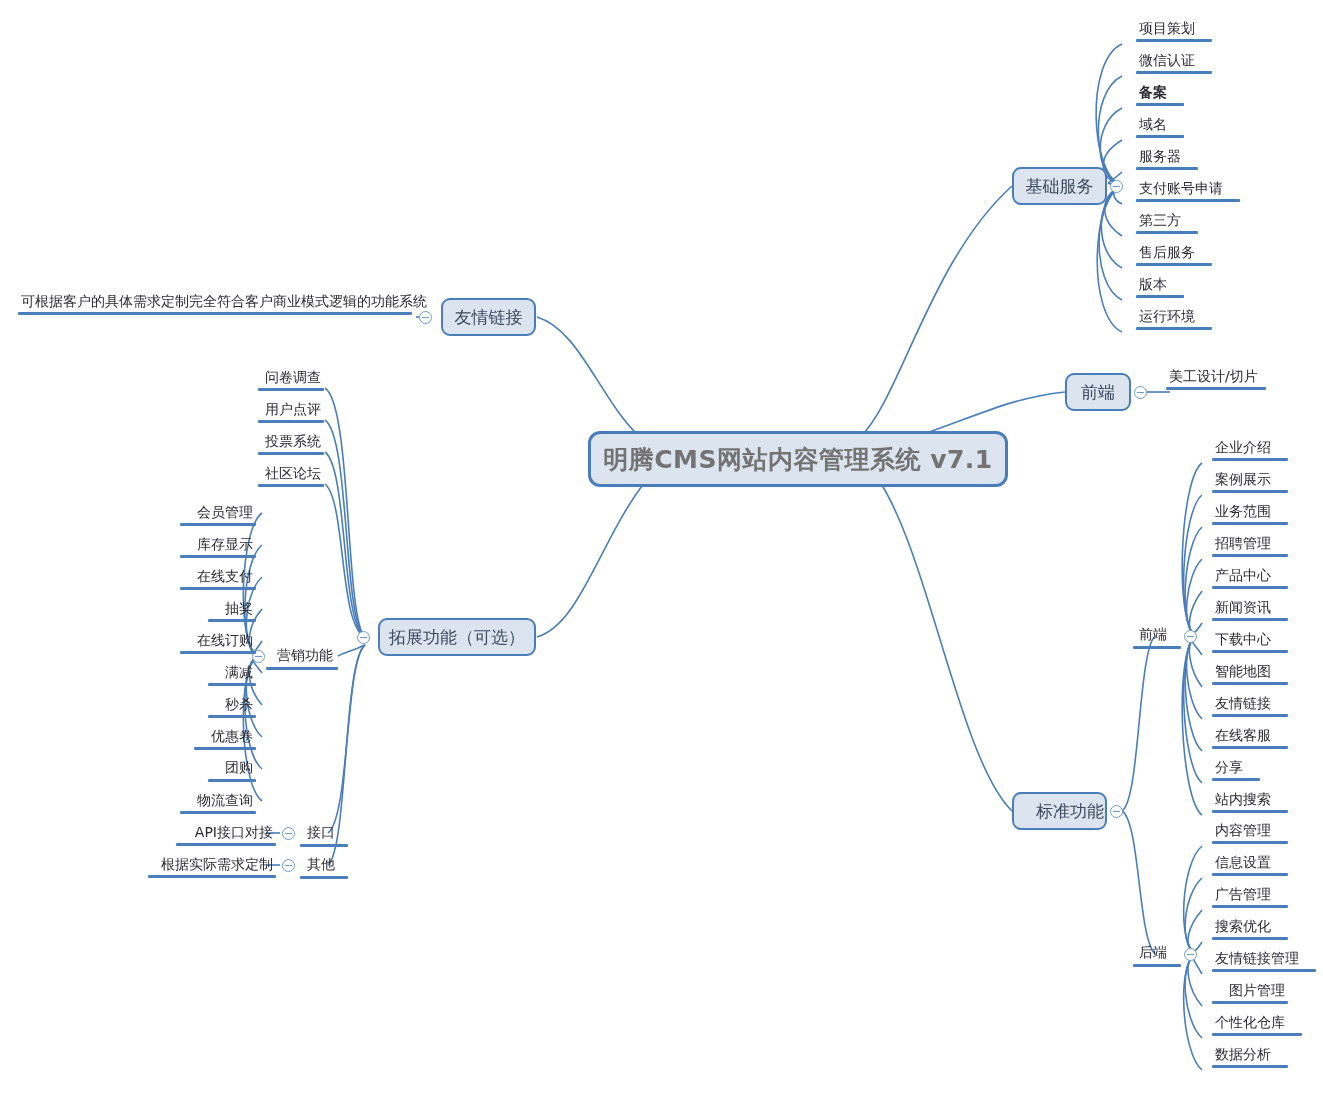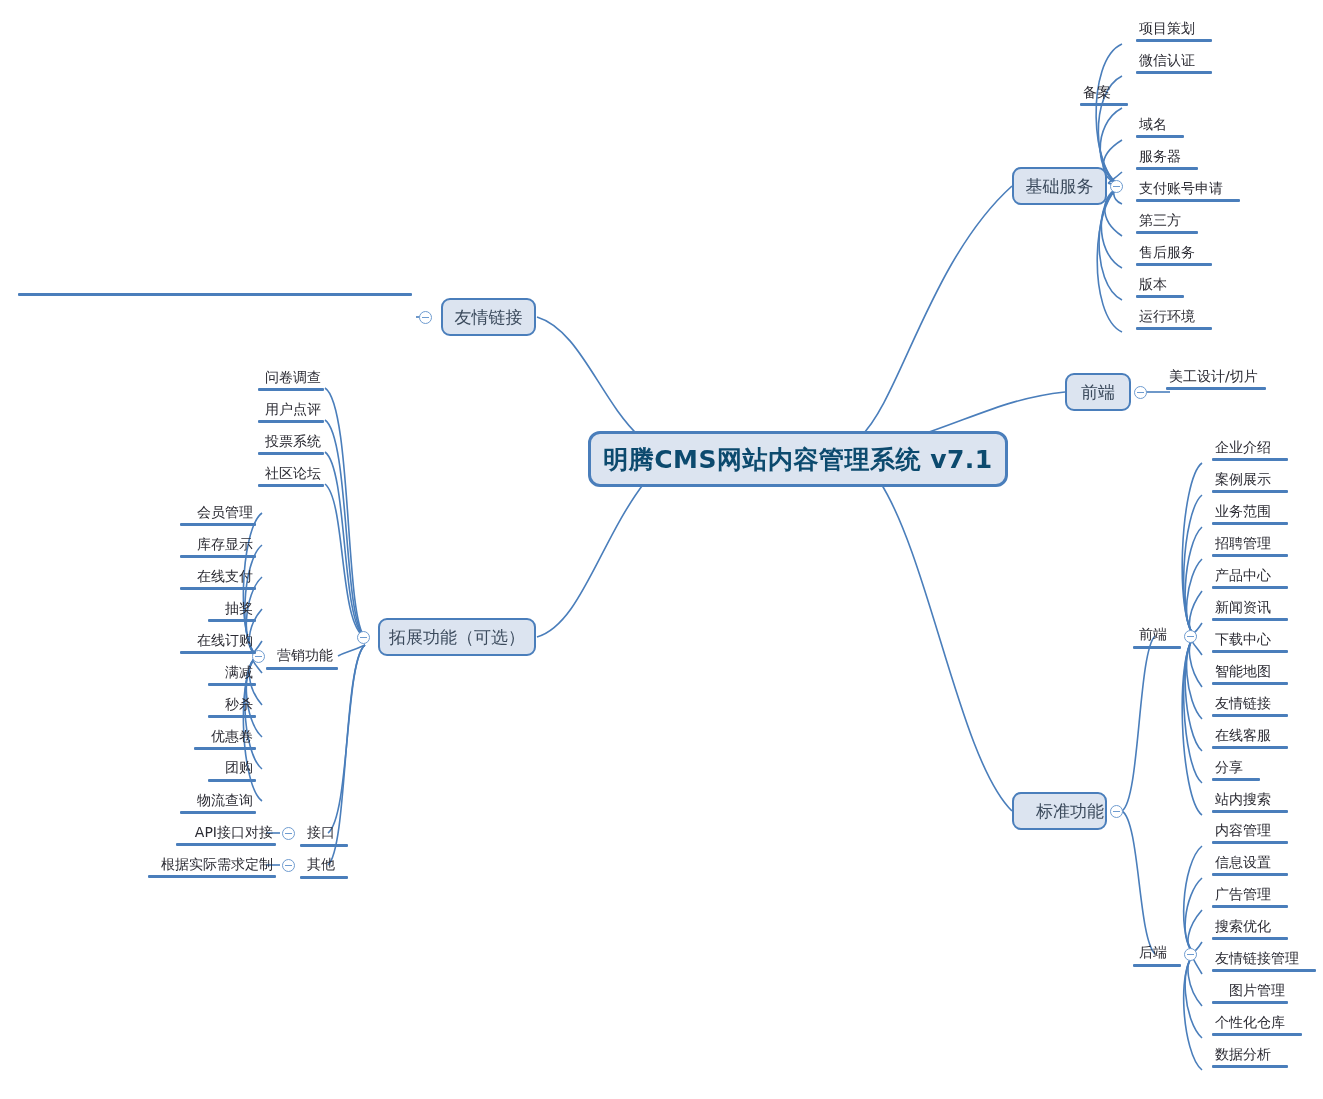--- a/index.html
+++ b/index.html
@@ -35,21 +35,21 @@
     justify-content: center;
     color: #3b4a5c;
     white-space: nowrap;
   }
   .node.root {
     border-width: 3px;
     border-radius: 12px;
     background: #dce4f0;
     font-size: 25px;
     font-weight: bold;
-    color: #0c4a6e;
+    color: #737373;
     letter-spacing: .5px;
   }
   .node.branch {
     font-size: 17px;
   }
 
   
   .leaf {
     position: absolute;
     font-size: 14px;
@@ -206,21 +206,21 @@
   <div class="toggle" style="left:1110px; top:180px;"></div>
 
   <div class="leaf right" style="left:1136px; top:20px;">
     <span class="txt">项目策划</span>
     <span class="rule" style="width:76px;"></span>
   </div>
   <div class="leaf right" style="left:1136px; top:52px;">
     <span class="txt">微信认证</span>
     <span class="rule" style="width:76px;"></span>
   </div>
-  <div class="leaf right" style="left:1080px; top:84px;">
+  <div class="leaf right" style="left:1136px; top:84px;font-weight:bold;">
     <span class="txt">备案</span>
     <span class="rule" style="width:48px;"></span>
   </div>
   <div class="leaf right" style="left:1136px; top:116px;">
     <span class="txt">域名</span>
     <span class="rule" style="width:48px;"></span>
   </div>
   <div class="leaf right" style="left:1136px; top:148px;">
     <span class="txt">服务器</span>
     <span class="rule" style="width:62px;"></span>
@@ -253,20 +253,21 @@
   <div class="leaf right" style="left:1166px; top:368px;">
     <span class="txt">美工设计/切片</span>
     <span class="rule" style="width:100px;"></span>
   </div>
 
   <div class="node branch" style="left:441px; top:298px; width:95px; height:38px;">
     <span>友情链接</span>
   </div>
   <div class="toggle" style="left:419px; top:311px;"></div>
   <div class="leaf left" style="left:18px; top:293px; width:394px;">
+    <span class="txt">可根据客户的具体需求定制完全符合客户商业模式逻辑的功能系统</span>
     <span class="rule" style="width:394px;"></span>
   </div>
 
   <div class="node branch" style="left:378px; top:618px; width:158px; height:38px;">
     <span>拓展功能（可选）</span>
   </div>
   <div class="toggle" style="left:357px; top:631px;"></div>
 
   <div class="leaf left" style="left:258px; top:369px; width:66px;">
     <span class="txt">问卷调查</span>

